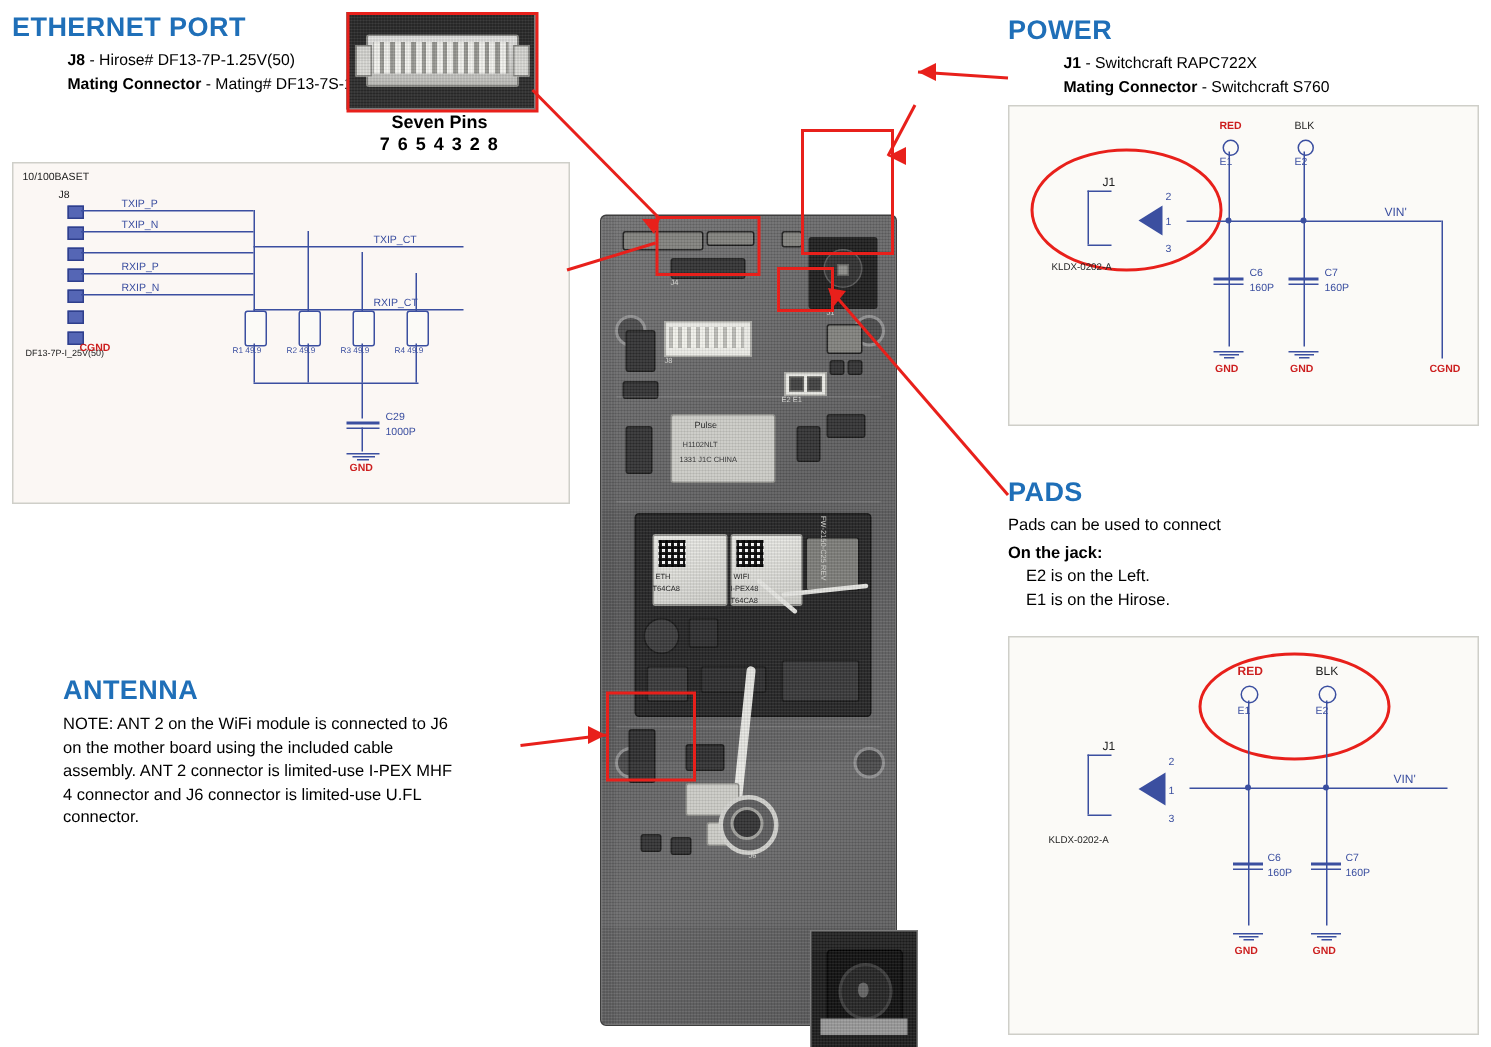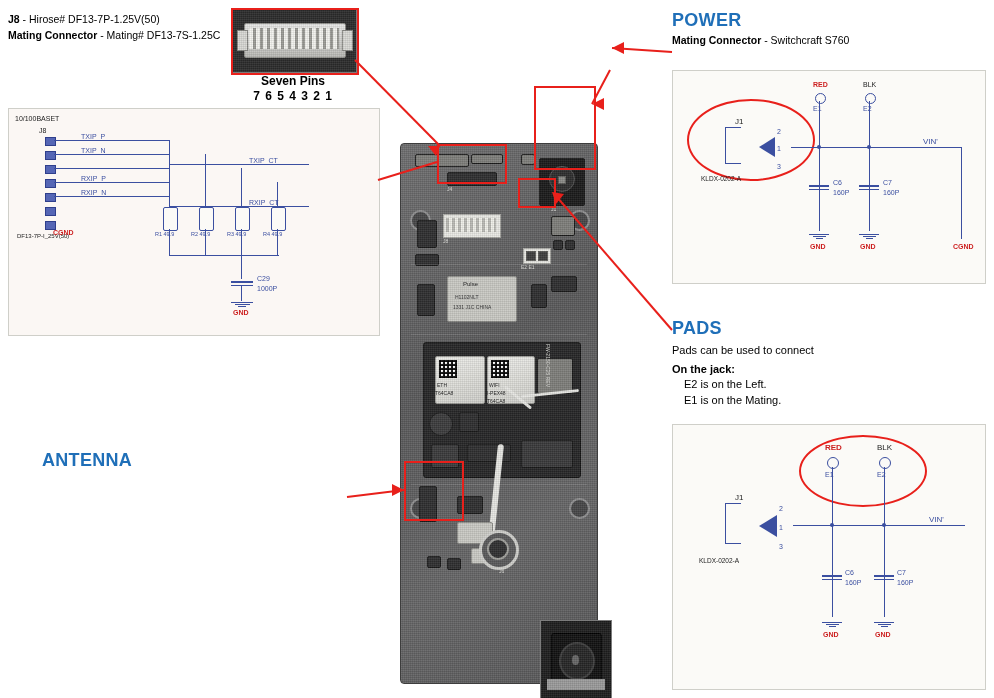--- a/index.html
+++ b/index.html
@@ -8,21 +8,21 @@
     background:#ffffff;
     font-family:"Liberation Sans", sans-serif;
     position:relative;
     overflow:hidden;
   }
   .abs{position:absolute;}
   .sec-title{
     color:#1f6fb8;font-weight:bold;font-size:17px;letter-spacing:.3px;
   }
   .sec-title.big{font-size:18px;}
-  .line{font-size:10.5px;color:#000;line-height:1.35;}
+  .line{font-size:10.5px;color:#000;line-height:1.35;margin-left:37px;}
   .line b{font-weight:bold;}
   .body-txt{font-size:11px;color:#000;line-height:1.42;}
   .center{text-align:center;}
   .bold{font-weight:bold;}
 
   
   .photo{background:#3c3c3c;border:1px solid #7b7b7b;overflow:hidden;position:relative;}
   .photo .noise{position:absolute;inset:0;
     background:
       repeating-linear-gradient(0deg, rgba(255,255,255,.05) 0 1px, rgba(0,0,0,.06) 1px 2px),
@@ -88,37 +88,38 @@
   #overlay{position:absolute;left:0;top:0;width:994px;height:698px;pointer-events:none;}
 
   
   #sch-eth{left:8px;top:108px;width:370px;height:226px;background:#fbf7f4;}
   .conn-pad{position:absolute;width:9px;height:7px;background:#5566b5;border:1px solid #2f3f8c;}
 </style>
 </head>
 <body>
 
 <div class="abs" style="left:8px;top:8px;width:370px;">
+  <div class="sec-title big">ETHERNET PORT</div>
   <div class="line" style="margin-top:4px;">
     <b>J8</b><span> - Hirose# DF13-7P-1.25V(50)</span>
   </div>
   <div class="line" style="margin-top:2px;">
     <b>Mating Connector</b><span> - Mating# DF13-7S-1.25C</span>
   </div>
 </div>
 
 <div class="photo abs" id="photo-connector" style="left:231px;top:8px;width:124px;height:63px;">
   <div class="conn-body"></div>
   <div class="conn-pins"></div>
   <div class="conn-tab"></div>
   <div class="conn-tab r"></div>
   <div class="noise"></div>
 </div>
 <div class="abs center bold" style="left:231px;top:74px;width:124px;font-size:12px;">Seven Pins</div>
-<div class="abs center bold" style="left:231px;top:89px;width:124px;font-size:12px;letter-spacing:1px;">7 6 5 4 3 2 1</div>
+<div class="abs center bold" style="left:231px;top:89px;width:124px;font-size:12px;letter-spacing:1px;">7 6 5 4 3 2 8</div>
 
 <div class="schem" id="sch-eth">
   <div class="sch-txt blk" style="left:6px;top:6px;">10/100BASET</div>
   <div class="sch-txt blk" style="left:30px;top:18px;">J8</div>
 
   <div class="conn-pad" style="left:36px;top:28px;"></div>
   <div class="conn-pad" style="left:36px;top:42px;"></div>
   <div class="conn-pad" style="left:36px;top:56px;"></div>
   <div class="conn-pad" style="left:36px;top:70px;"></div>
   <div class="conn-pad" style="left:36px;top:84px;"></div>
@@ -262,20 +263,23 @@
 </div>
 
 <div class="box-red abs" style="left:437px;top:144px;width:66px;height:36px;"></div>
 <div class="box-red abs" style="left:534px;top:86px;width:58px;height:80px;"></div>
 <div class="box-red abs" style="left:518px;top:178px;width:34px;height:26px;"></div>
 <div class="box-red abs" style="left:404px;top:461px;width:56px;height:56px;"></div>
 <div class="box-red abs" style="left:231px;top:8px;width:124px;height:63px;"></div>
 
 <div class="abs" style="left:672px;top:10px;width:312px;">
   <div class="sec-title big">POWER</div>
+  <div class="line" style="margin-top:4px;">
+    <b>J1</b><span> - Switchcraft RAPC722X</span>
+  </div>
   <div class="line" style="margin-top:2px;">
     <b>Mating Connector</b><span> - Switchcraft S760</span>
   </div>
 </div>
 
 <div class="photo abs" id="photo-power" style="left:540px;top:14px;width:70px;height:78px;">
   <div class="jack-base"></div>
   <div class="jack-ring"></div>
   <div class="jack-pin"></div>
   <div class="jack-tab"></div>
@@ -337,21 +341,21 @@
   <div class="sch-txt red" style="left:187px;top:172px;">GND</div>
   <div class="sch-txt red" style="left:280px;top:172px;">CGND</div>
   <div class="sch-line v" style="left:288px;top:76px;height:92px;"></div>
 </div>
 
 <div class="abs" style="left:672px;top:318px;width:180px;">
   <div class="sec-title big">PADS</div>
   <div class="body-txt" style="margin-top:4px;">Pads can be used to connect</div>
   <div class="body-txt bold" style="margin-top:3px;">On the jack:</div>
   <div class="body-txt" style="margin-left:12px;">E2 is on the Left.</div>
-  <div class="body-txt" style="margin-left:12px;">E1 is on the Mating.</div>
+  <div class="body-txt" style="margin-left:12px;">E1 is on the Hirose.</div>
 </div>
 
 <div class="schem" style="left:672px;top:424px;width:312px;height:264px;">
   <div class="ellipse-red" style="left:126px;top:10px;width:124px;height:68px;"></div>
 
   <div class="sch-txt blk" style="left:62px;top:68px;font-size:8px;">J1</div>
   <div class="sch-line v" style="left:52px;top:78px;height:40px;"></div>
   <div class="sch-line h" style="left:52px;top:78px;width:16px;"></div>
   <div class="sch-line h" style="left:52px;top:118px;width:16px;"></div>
   <div class="tri" style="left:86px;top:90px;border-top:11px solid transparent;border-bottom:11px solid transparent;border-right:18px solid #3b4fa0;"></div>
@@ -396,20 +400,21 @@
   <div class="gnd" style="left:201px;top:196px;width:20px;">
       <i style="width:20px;"></i>
       <i style="width:13px;"></i>
       <i style="width:7px;"></i>
     </div>
   <div class="sch-txt red" style="left:202px;top:206px;">GND</div>
 </div>
 
 <div class="abs" style="left:42px;top:450px;width:262px;">
   <div class="sec-title big">ANTENNA</div>
+  <div class="body-txt" style="margin-top:5px;">NOTE: ANT 2 on the WiFi module is connected to J6 on the mother board using the included cable assembly. ANT 2 connector is limited-use I-PEX MHF 4 connector and J6 connector is limited-use U.FL connector.</div>
 </div>
 
 <svg id="overlay">
 
   <line x1="355" y1="60" x2="440" y2="146" stroke="#e8201b" stroke-width="2"></line>
   <polygon points="440,146 428,146 436,156" fill="#e8201b"></polygon>
 
   <line x1="378" y1="180" x2="437" y2="162" stroke="#e8201b" stroke-width="2"></line>
 
   <line x1="610" y1="70" x2="592" y2="104" stroke="#e8201b" stroke-width="2"></line>

